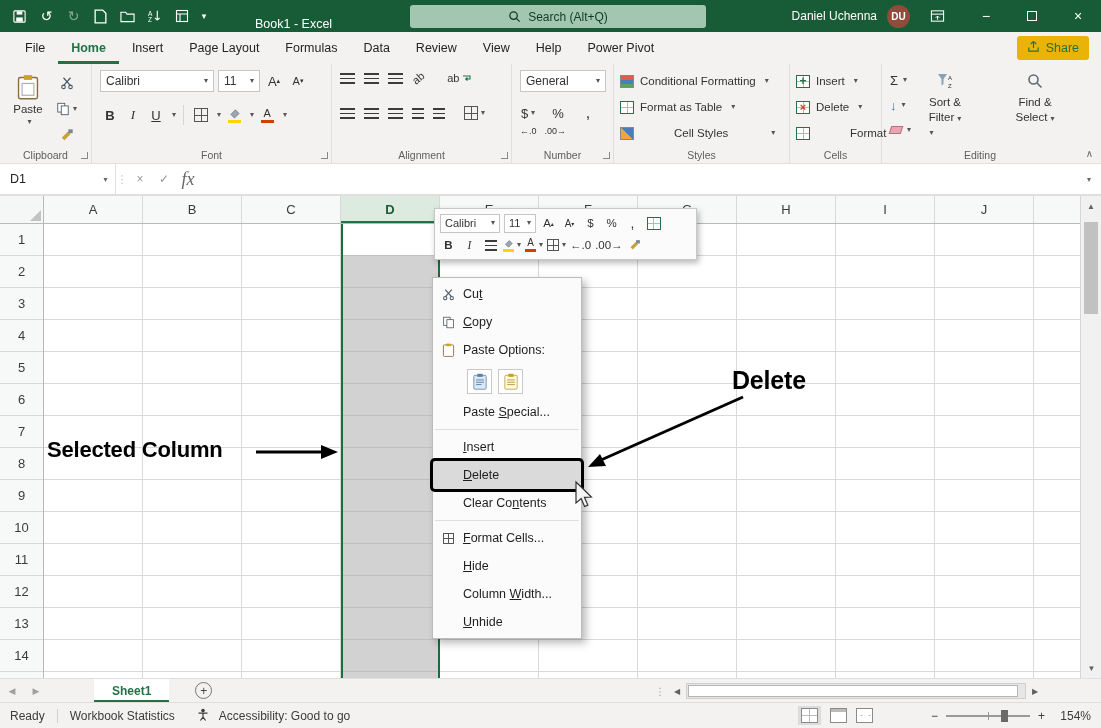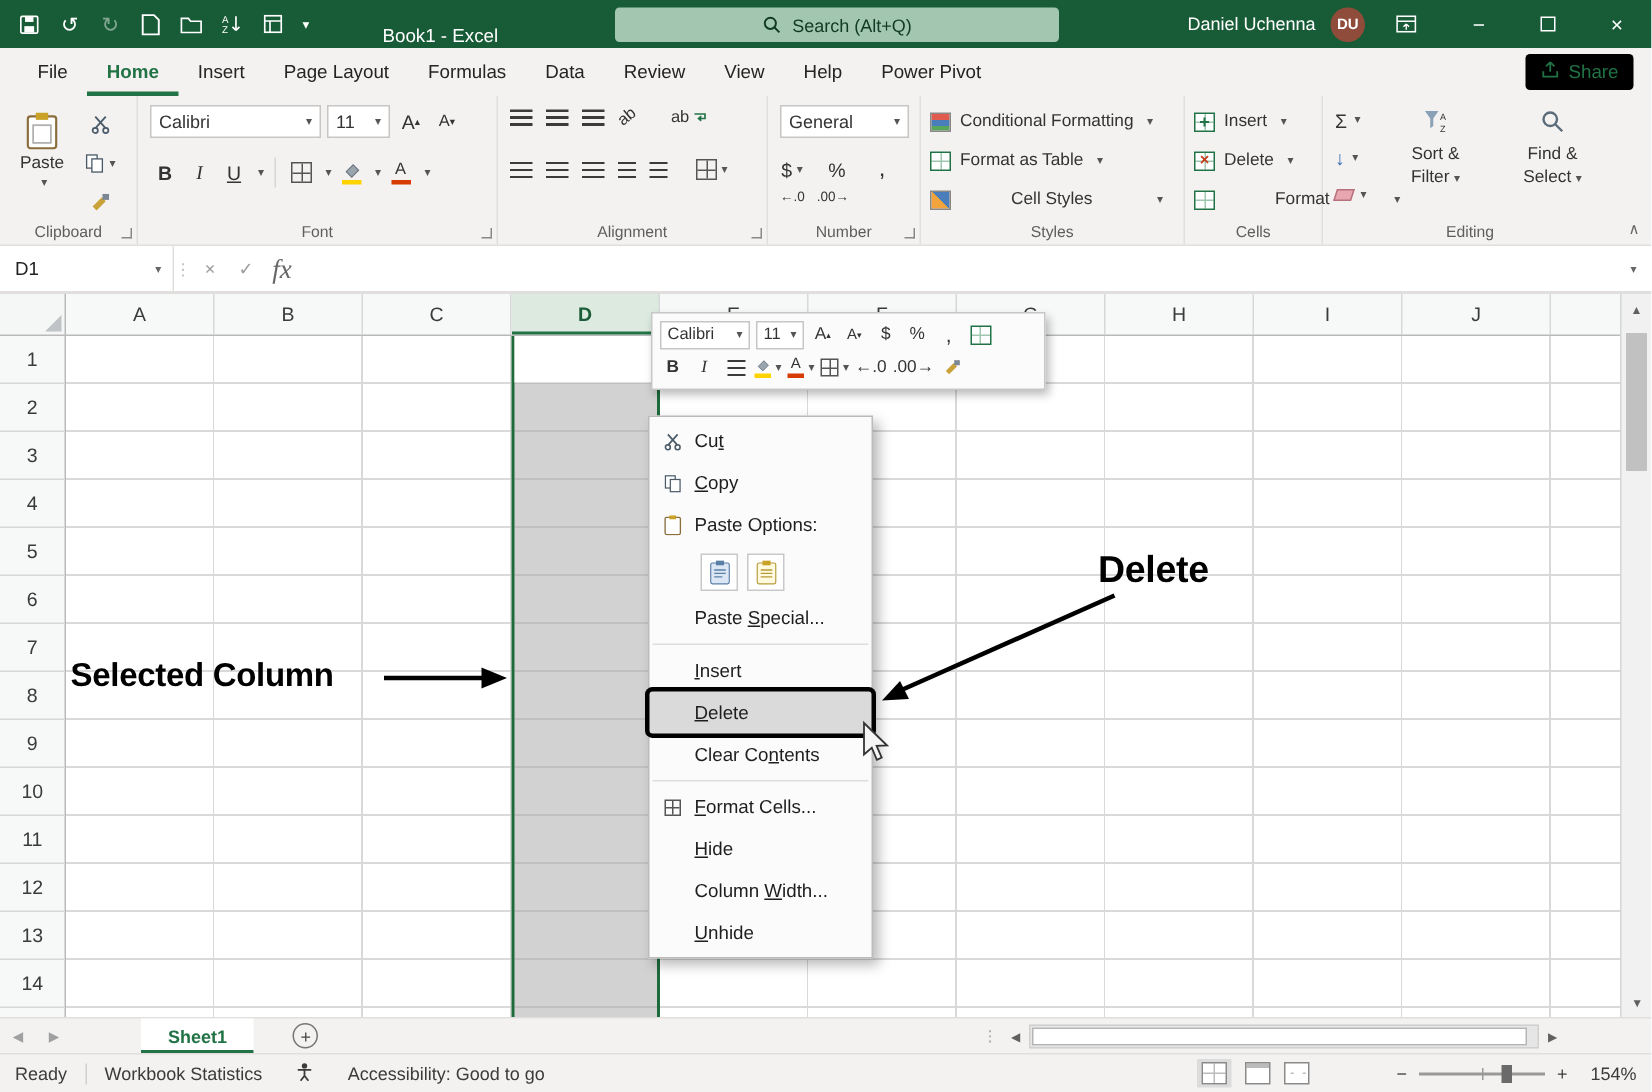--- a/index.html
+++ b/index.html
@@ -19,21 +19,21 @@
   .uname { font-size:12px; margin-right:10px; }
   .avatar { width:23px; height:23px; border-radius:50%; background:#8F4C3B; color:#fff; font-size:10px; display:flex; align-items:center; justify-content:center; margin-right:14px; font-weight:700; }
   .wc { width:46px; height:32px; display:flex; align-items:center; justify-content:center; font-size:14px; color:#fff; }
   .maxbox { width:10px; height:10px; border:1px solid #fff; display:block; }
   .rdo { margin-right:12px; }
 
   
   .tabrow { position:absolute; top:32px; left:0; width:1101px; height:32px; background:#F3F2F1; display:flex; align-items:stretch; padding-left:12px; }
   .rtab { padding:0 13px; display:flex; align-items:center; font-size:12.5px; color:#252423; white-space:nowrap; }
   .rtab.active { color:#217346; font-weight:700; box-shadow:inset 0 -3px 0 #217346; }
-  .share-btn { position:absolute; right:12px; top:4px; height:24px; display:flex; align-items:center; gap:6px; padding:0 10px; background:#000000; border-radius:3px; color:#217346; font-size:12.5px; }
+  .share-btn { position:absolute; right:12px; top:4px; height:24px; display:flex; align-items:center; gap:6px; padding:0 10px; background:#eab308; border-radius:3px; color:#217346; font-size:12.5px; }
 
   
   .ribbon { position:absolute; top:64px; left:0; width:1101px; height:100px; background:#F3F2F1; border-bottom:1px solid #E1DFDD; }
   .rgroup { position:absolute; top:0; bottom:0; border-right:1px solid #E1DFDD; }
   .glabel { position:absolute; bottom:2px; left:0; right:0; text-align:center; font-size:10.5px; color:#605E5C; }
   .launcher { position:absolute; right:3px; bottom:4px; width:7px; height:7px; border-right:1px solid #8a8886; border-bottom:1px solid #8a8886; }
   .carat { font-size:8px; color:#555; margin-left:3px; line-height:1; }
   .combo { background:#fff; border:1px solid #C8C6C4; height:22px; display:flex; align-items:center; justify-content:space-between; font-size:12px; color:#333; padding:0 5px; }
   .sb { height:22px; min-width:20px; display:flex; align-items:center; justify-content:center; font-size:13px; color:#333; }
   .stack { display:flex; flex-direction:column; align-items:center; line-height:1; }
@@ -72,21 +72,21 @@
 
   .g-styles { left:614px; width:176px; }
   .g-cells { left:790px; width:92px; }
   .rowbtn { position:absolute; left:6px; height:22px; display:flex; align-items:center; gap:6px; font-size:11.5px; color:#333; white-space:nowrap; }
   .rb1 { top:6px; } .rb2 { top:32px; } .rb3 { top:58px;gap:40px; }
 
   .g-edit { left:882px; width:196px; border-right:none; }
   .ed-col { position:absolute; left:8px; top:6px; display:flex; flex-direction:column; gap:5px; }
   .ed-item { display:flex; align-items:center; gap:2px; font-size:13px; color:#333; height:20px; }
   .ed-big { position:absolute; top:8px; width:62px; display:flex; flex-direction:column; align-items:center; font-size:11.5px; color:#333; line-height:1.35; }
-  .ed-sort { left:44px; } .ed-find { left:122px; }
+  .ed-sort { left:32px; } .ed-find { left:122px; }
   .collapse { position:absolute; right:8px; bottom:4px; font-size:10px; color:#666; }
 
   
   .fbar { position:absolute; top:164px; left:0; width:1101px; height:32px; background:#fff; border-bottom:2px solid #E1DFDD; display:flex; align-items:center; }
   .namebox { width:96px; height:100%; display:flex; align-items:center; padding-left:10px; font-size:12.5px; color:#222; }
   .nb-carat { width:20px; text-align:center; font-size:8px; color:#666; border-right:1px solid #E1DFDD; height:100%; display:flex; align-items:center; justify-content:center; }
   .fbtn { width:24px; height:100%; display:flex; align-items:center; justify-content:center; color:#9a9a9a; font-size:12px; }
   .fx { font-style:italic; font-family:"Liberation Serif",serif; color:#666; font-size:18px; }
   .finput { flex:1; height:100%; border:none; outline:none; font-size:12.5px; padding:0 8px; font-family:"Liberation Sans",sans-serif; }
   .fexp { width:24px; text-align:center; font-size:8px; color:#666; }
@@ -136,21 +136,21 @@
   .addsheet { width:17px; height:17px; border:1px solid #767676; border-radius:50%; color:#444; font-size:12px; display:flex; align-items:center; justify-content:center; align-self:center; margin-left:26px; }
   .sdots { position:absolute; left:655px; top:0; height:24px; display:flex; align-items:center; color:#a0a0a0; font-size:10px; }
   .hs-left { position:absolute; left:668px; top:0; width:18px; height:24px; display:flex; align-items:center; justify-content:center; color:#606060; font-size:8px; }
   .hs-right { position:absolute; left:1026px; top:0; width:18px; height:24px; display:flex; align-items:center; justify-content:center; color:#606060; font-size:8px; }
   .hs-track { position:absolute; left:686px; top:4px; width:340px; height:16px; background:#E6E6E6; border:1px solid #D0D0D0; }
   .hs-thumb { position:absolute; left:1px; top:1px; width:330px; height:12px; background:#FFFFFF; border:1px solid #B5B5B5; }
 
   
   .statusbar { position:absolute; top:702px; left:0; width:1101px; height:26px; background:#F3F2F1; border-top:1px solid #E1DFDD; display:flex; align-items:center; font-size:12px; color:#3b3b3b; padding:0 10px; }
   .st-sep { width:1px; height:14px; background:#D0D0D0; margin:0 12px; }
-  .st-acc { display:flex; align-items:center; gap:23px; margin-left:22px; }
+  .st-acc { display:flex; align-items:center; gap:10px; margin-left:22px; }
   .st-right { margin-left:auto; display:flex; align-items:center; }
   .vic { width:17px; height:15px; border:1px solid #8a8a8a; background-color:#fff; display:inline-block; }
   .vic.v1 { background-image:linear-gradient(#bbb,#bbb),linear-gradient(#bbb,#bbb); background-size:100% 1px,1px 100%; background-position:center; background-repeat:no-repeat; }
   .vic.v2 { background-image:linear-gradient(#bbb,#bbb); background-size:100% 3px; background-position:top; background-repeat:no-repeat; }
   .vic.v3 { background-image:linear-gradient(to right,#bbb 0 2px,transparent 2px 4px); background-size:8px 1px; background-position:center; background-repeat:repeat-x; }
   .vsel { background:#DCDCDC; padding:2px 3px; display:flex; margin-right:0; }
   .views { display:flex; align-items:center; gap:9px; margin-right:58px; }
   .zoomer { display:flex; align-items:center; gap:8px; }
   .ztrack { width:84px; height:2px; background:#999; position:relative; }
   .ztick { position:absolute; left:50%; top:-3px; width:1px; height:8px; background:#999; }

